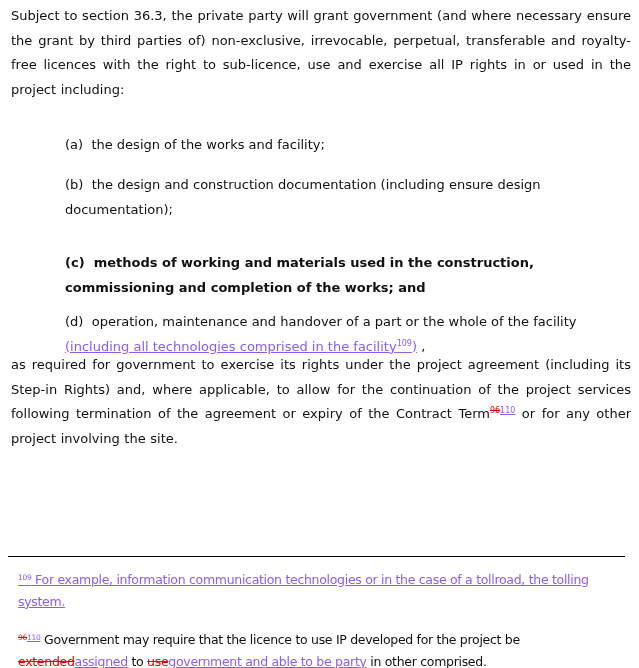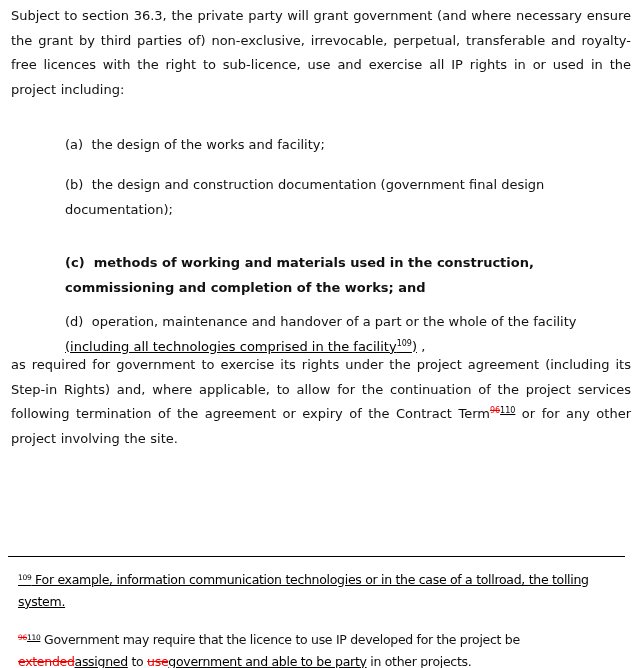--- a/index.html
+++ b/index.html
@@ -10,21 +10,21 @@
     }
     .para {
       position: absolute; left: 11px; width: 620px;
       line-height: 24.5px; text-align: justify; margin: 0;
       word-spacing: 0.5px;
     }
     .item {
       position: absolute; left: 49px; width: 570px;
       line-height: 24.5px; margin: 16px;
     }
-    .ins { color: #000000; text-decoration: underline; }
+    .ins { color: #8b5cf6; text-decoration: underline; }
     .del { color: #ee0000; text-decoration: line-through; }
     sup { font-size: 8px; line-height: 0; vertical-align: 5px; }
     .divider {
       position: absolute; left: 8px; width: 617px; top: 556px;
       height: 0; border-top: 1px solid #000;
     }
     .fn {
       position: absolute; left: 10px; width: 610px;
       font-size: 12.5px; line-height: 21.5px; margin: 8px;
       letter-spacing: -0.3px;
@@ -36,21 +36,21 @@
 
 <p class="para" style="top:4px;">Subject to section 36.3, the private party will grant government (and where necessary ensure the grant by third parties of) non-exclusive, irrevocable, perpetual, transferable and royalty-free licences with the right to sub-licence, use and exercise all IP rights in or used in the project including:</p>
 
 <p class="item" style="top:117px;">
   <span>(a)</span>&nbsp;
   <span>the design of the works and facility;</span>
 </p>
 
 <p class="item" style="top:157px;">
   <span>(b)</span>&nbsp;
-  <span>the design and construction documentation (government  final design documentation);</span>
+  <span>the design and construction documentation (including  ensure design documentation);</span>
 </p>
 
 <p class="item" style="top:235px;font-weight:bold;">
   <span>(c)</span>&nbsp;
   <span>methods of working and materials used in the construction, commissioning and completion of the works; and</span>
 </p>
 
 <p class="item" style="top:294px;">
   <span>(d)</span>&nbsp;
   <span>operation, maintenance and handover of a part or the whole of the facility</span><br>
@@ -62,14 +62,14 @@
 </p>
 
 <div class="divider"></div>
 
 <p class="fn ins" style="top:561px;">
   <sup>109</sup><span> For example, information communication technologies or in the case of a tollroad, the tolling system.</span>
 </p>
 
 <p class="fn" style="top:621px;">
   <sup class="del">96</sup><sup class="ins">110</sup><span> Government may require that the licence to use IP developed for the project be</span><br>
-  <span class="del">extended</span><span class="ins">assigned</span><span> to </span><span class="del">use</span><span class="ins">government and able to be party</span><span> in other projects.</span>
+  <span class="del">extended</span><span class="ins">assigned</span><span> to </span><span class="del">use</span><span class="ins">government and able to be party</span><span> in other comprised.</span>
 </p>
 
 </body></html>

